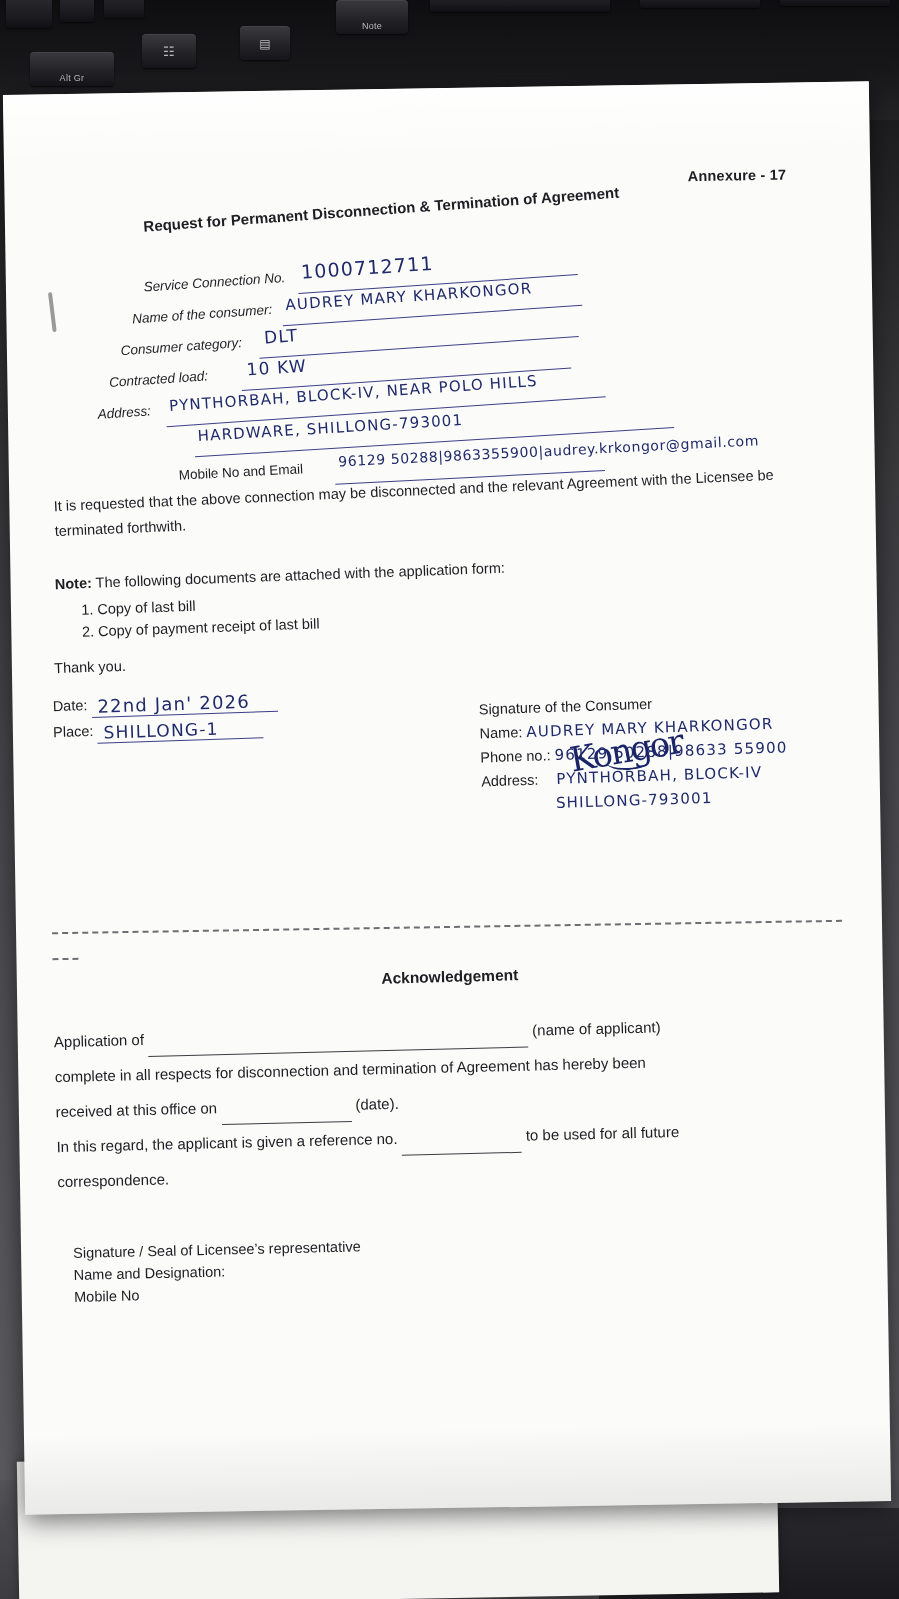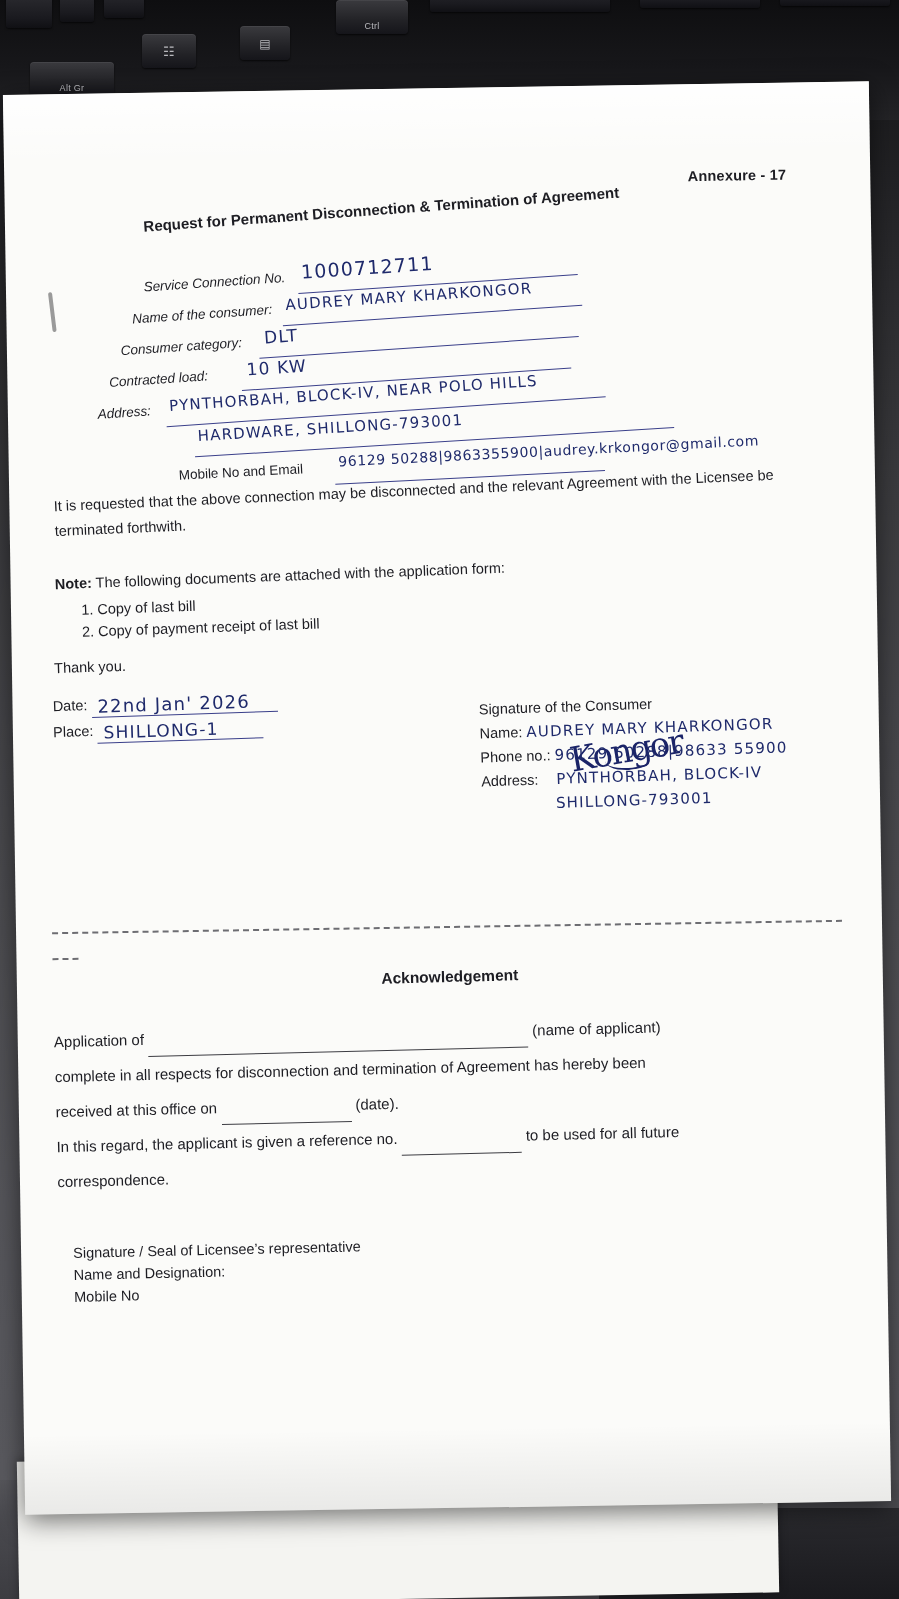--- a/index.html
+++ b/index.html
@@ -138,31 +138,31 @@
 </style>
 </head>
 <body>
 
 <div class="desk"></div>
 
 <div class="kb">
   <div class="keycap-dark" style="left:6px;top:-6px;width:46px;height:34px;"></div>
   <div class="keycap-dark" style="left:60px;top:-8px;width:34px;height:30px;"></div>
   <div class="keycap-dark" style="left:104px;top:-10px;width:40px;height:28px;"></div>
-  <div class="key" style="left:30px;top:62px;width:84px;height:34px;">
+  <div class="key" style="left:30px;top:52px;width:84px;height:34px;">
     <span>Alt Gr</span>
   </div>
   <div class="key" style="left:142px;top:34px;width:54px;height:34px;">
     <span style="font-size:13px;padding-bottom:6px;">☷</span>
   </div>
   <div class="key" style="left:240px;top:26px;width:50px;height:34px;">
     <span style="font-size:12px;padding-bottom:6px;">▤</span>
   </div>
   <div class="key" style="left:336px;top:0px;width:72px;height:34px;">
-    <span>Ctrl</span>
+    <span>Note</span>
   </div>
   <div class="keycap-dark" style="left:430px;top:-14px;width:180px;height:26px;"></div>
   <div class="keycap-dark" style="left:640px;top:-16px;width:120px;height:24px;"></div>
   <div class="keycap-dark" style="left:780px;top:-18px;width:110px;height:24px;"></div>
 </div>
 
 <div class="deskmat"></div>
 
 <div class="sheet2">
   

